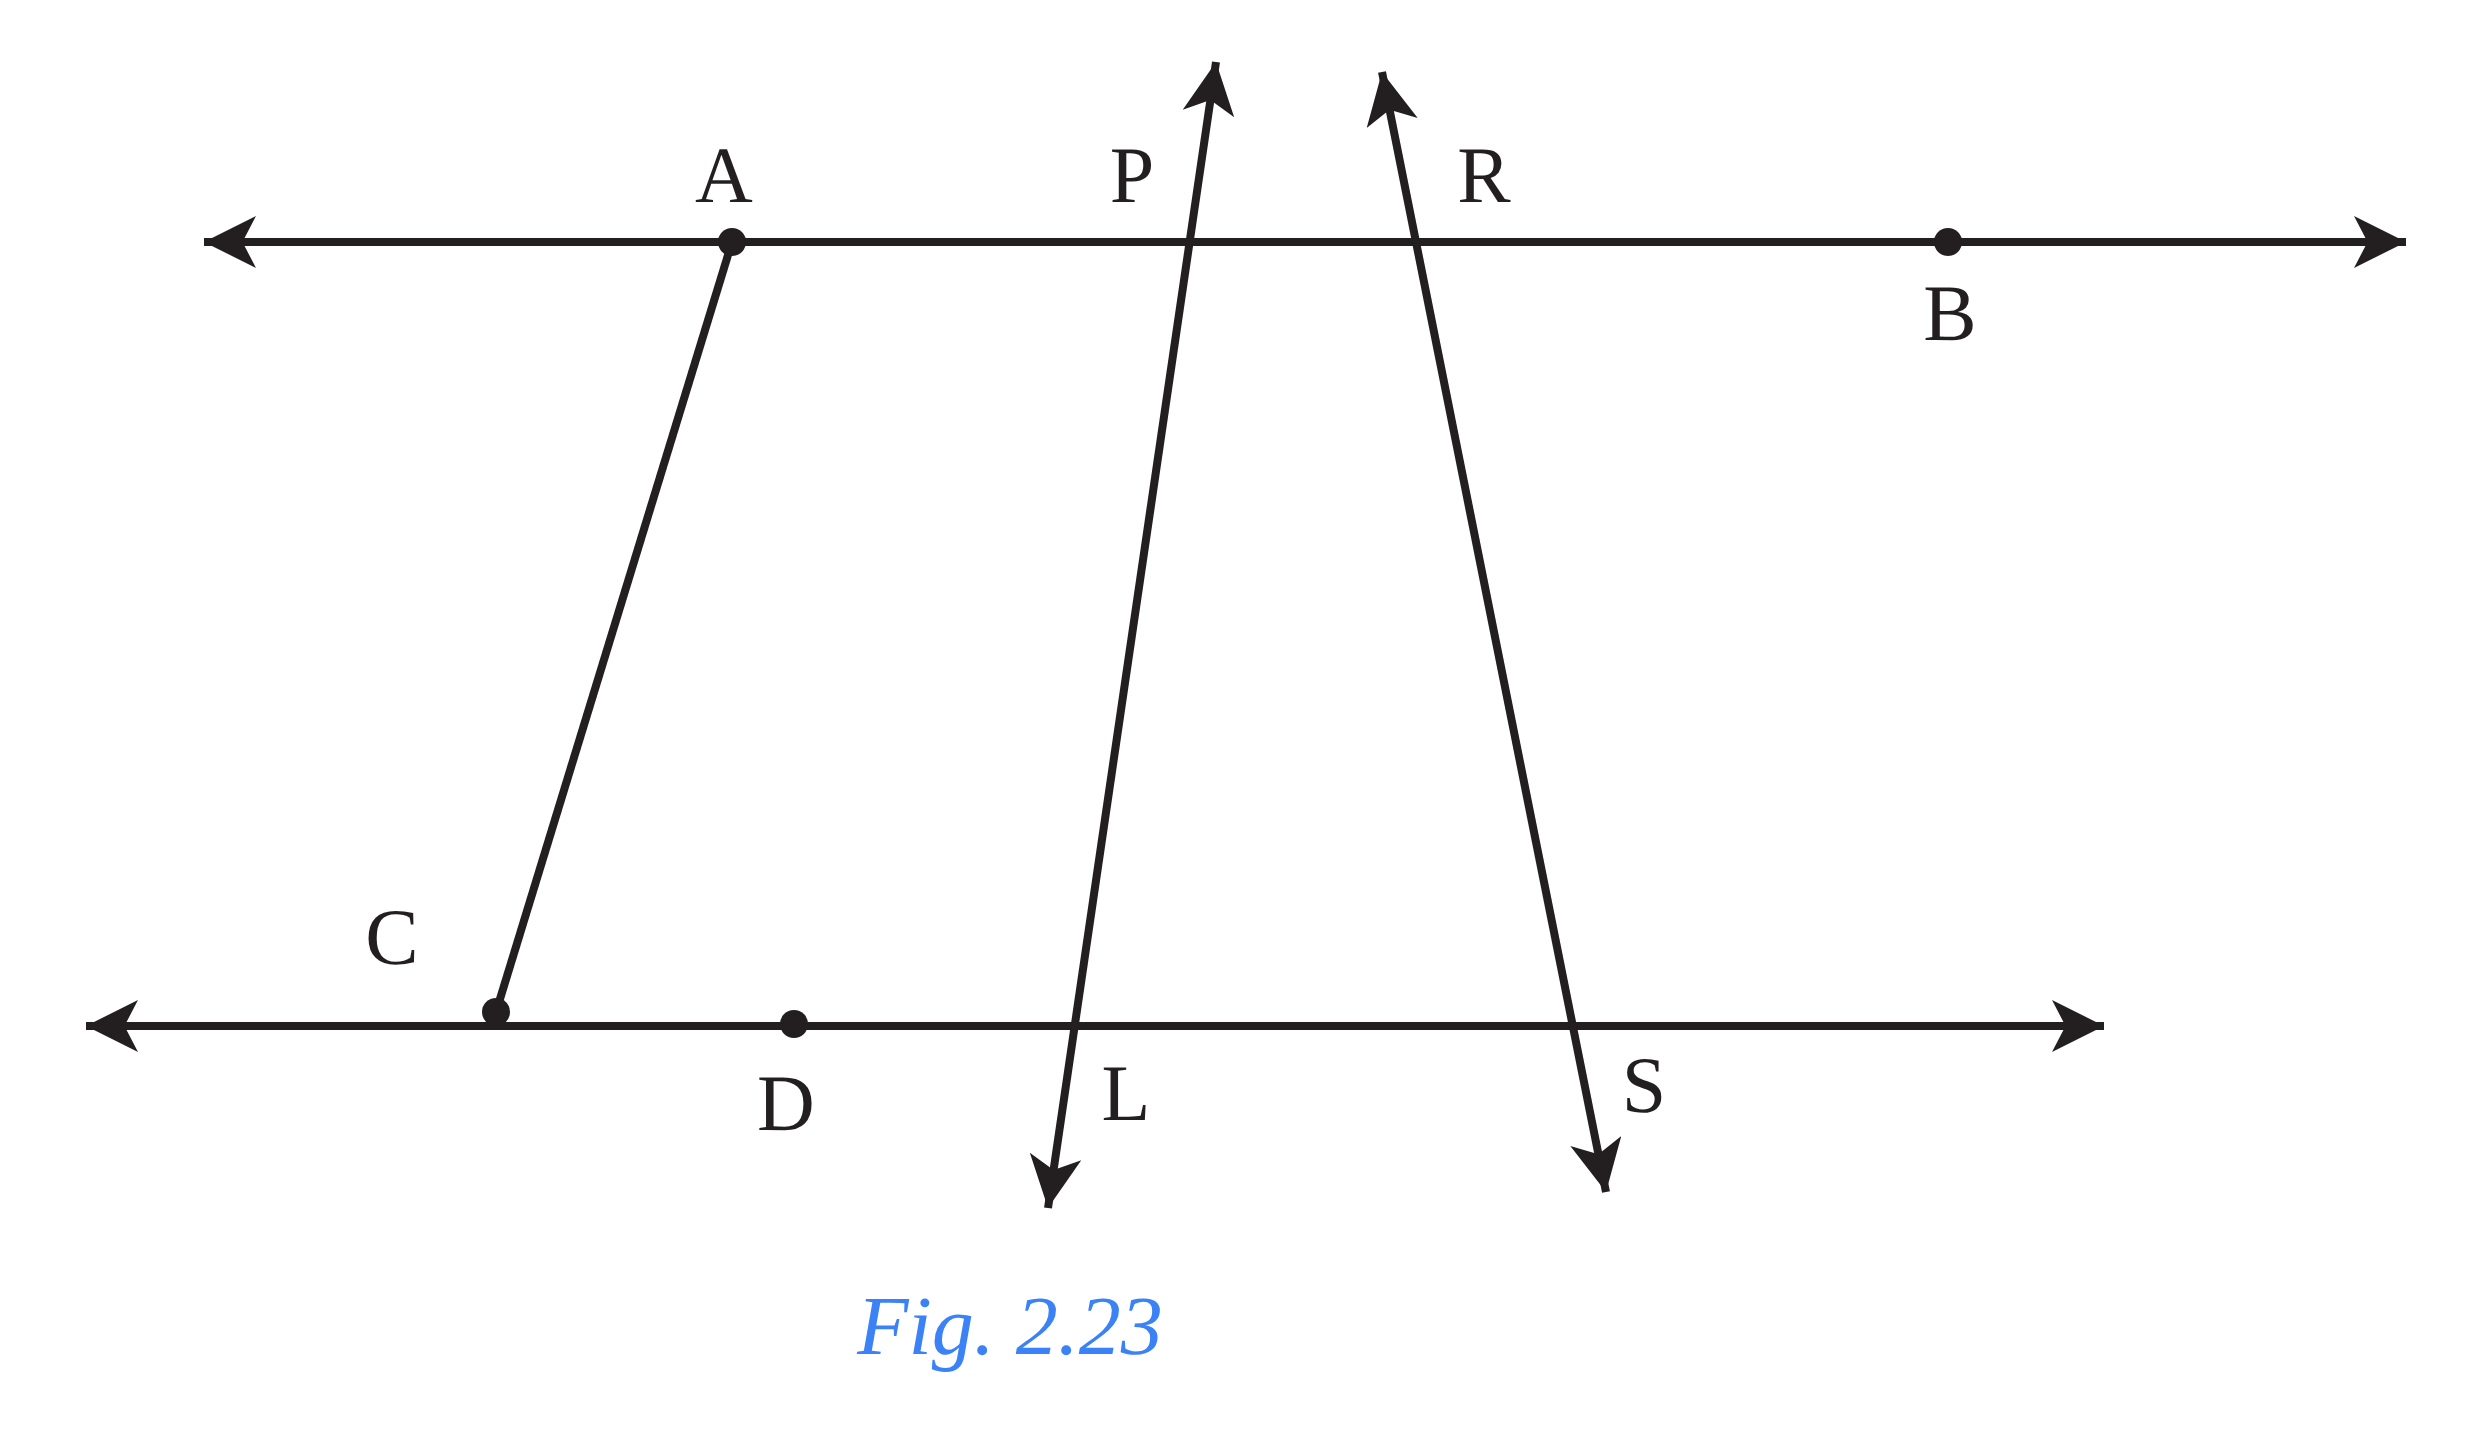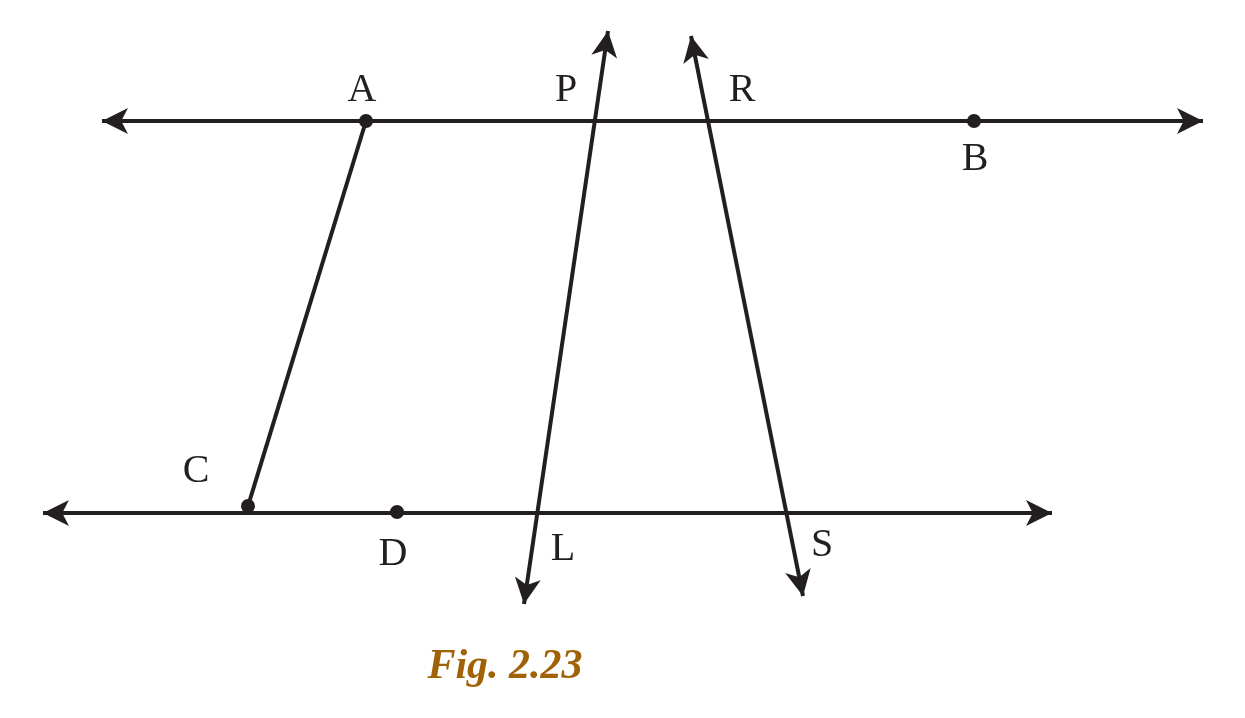--- a/index.html
+++ b/index.html
@@ -68,14 +68,14 @@
         <text x="566" y="101" fill="#231f20" class="pt-label">P</text>
         <text x="742" y="101" fill="#231f20" class="pt-label">R</text>
         <text x="975" y="170" fill="#231f20" class="pt-label">B</text>
         <text x="196" y="482" fill="#231f20" class="pt-label">C</text>
         <text x="393" y="565" fill="#231f20" class="pt-label">D</text>
         <text x="563" y="560" fill="#231f20" class="pt-label">L</text>
         <text x="822" y="556" fill="#231f20" class="pt-label">S</text>
       </g>
   </svg>
 
-  <div class="caption" style="color: #a16207; font-weight: bold;">Fig. 2.23</div>
+  <div class="caption" style="color: #3b82f6;">Fig. 2.23</div>
 </div>
 
 </body></html>

